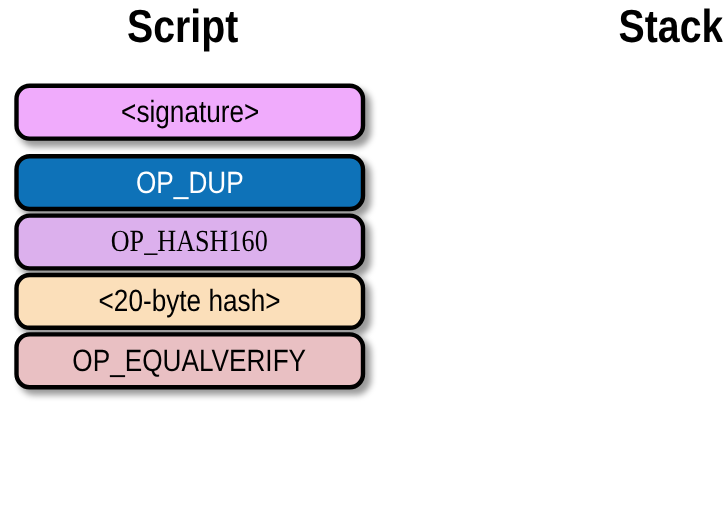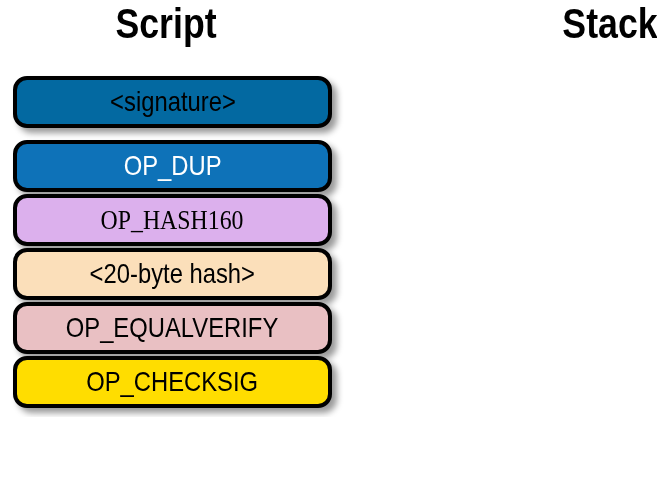--- a/index.html
+++ b/index.html
@@ -58,34 +58,31 @@
   }
 </style>
 </head>
 <body>
 
 <div class="canvas">
   <div class="col-header script">Script</div>
   <div class="col-header stack">Stack</div>
 
   <div class="script-column">
-      <div class="op-box" style="background: #0369a1;">
+      <div class="op-box" style="background: #f0abfc;">
     <span class="op-label" style="color: rgb(0, 0, 0);">&lt;signature&gt;</span>
   </div>
       <div class="op-box" style="background: rgb(14, 114, 184); margin-top: 12px;">
     <span class="op-label" style="color: rgb(255, 255, 255);">OP_DUP</span>
   </div>
       <div class="op-box" style="background: rgb(220, 176, 237); font-family: Liberation Serif, serif;">
     <span class="op-label" style="color: rgb(0, 0, 0);">OP_HASH160</span>
   </div>
       <div class="op-box" style="background: rgb(251, 223, 186); justify-content: center;">
     <span class="op-label" style="color: rgb(0, 0, 0);">&lt;20-byte hash&gt;</span>
   </div>
       <div class="op-box" style="background: rgb(233, 192, 195);">
     <span class="op-label" style="color: rgb(0, 0, 0);">OP_EQUALVERIFY</span>
   </div>
-      <div class="op-box" style="background: rgb(255, 221, 0);">
-    <span class="op-label" style="color: rgb(0, 0, 0);">OP_CHECKSIG</span>
-  </div>
     </div>
 
   <div></div>
 </div>
 
 </body></html>

